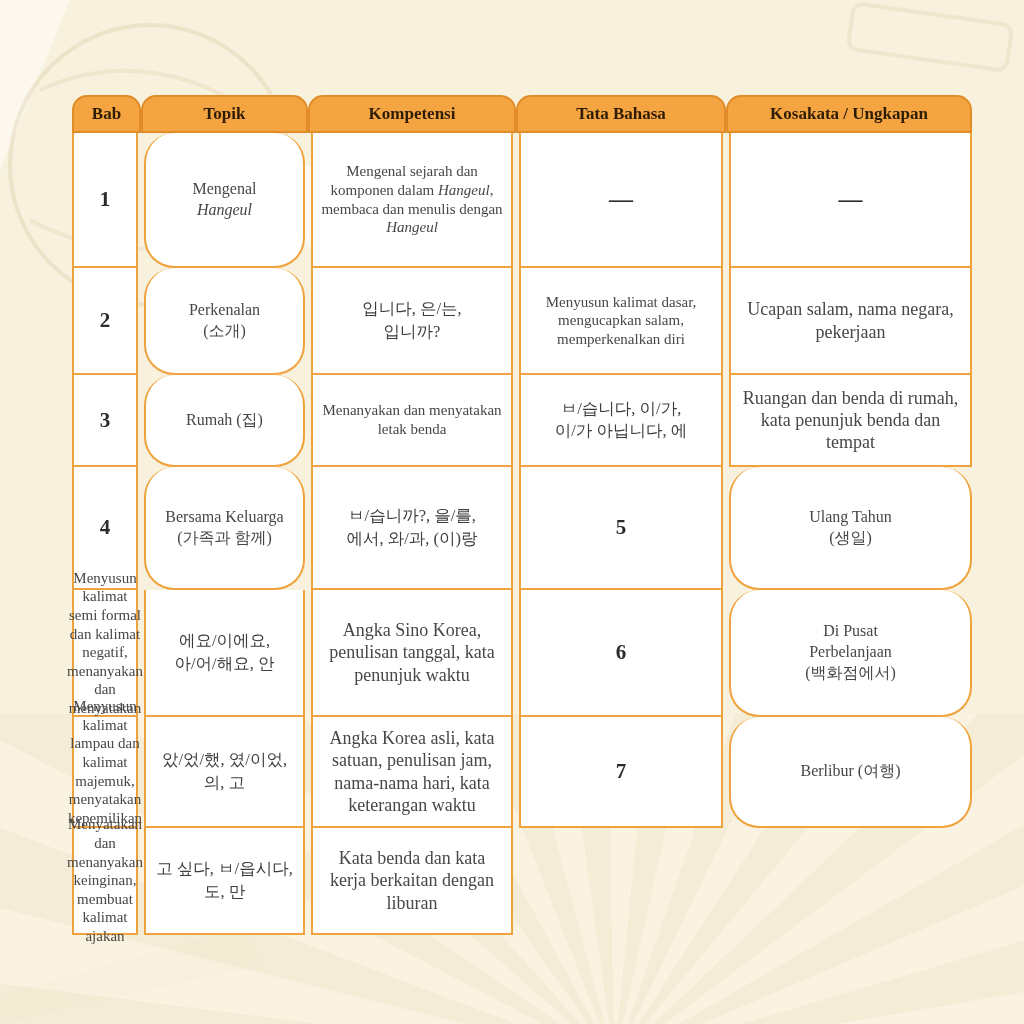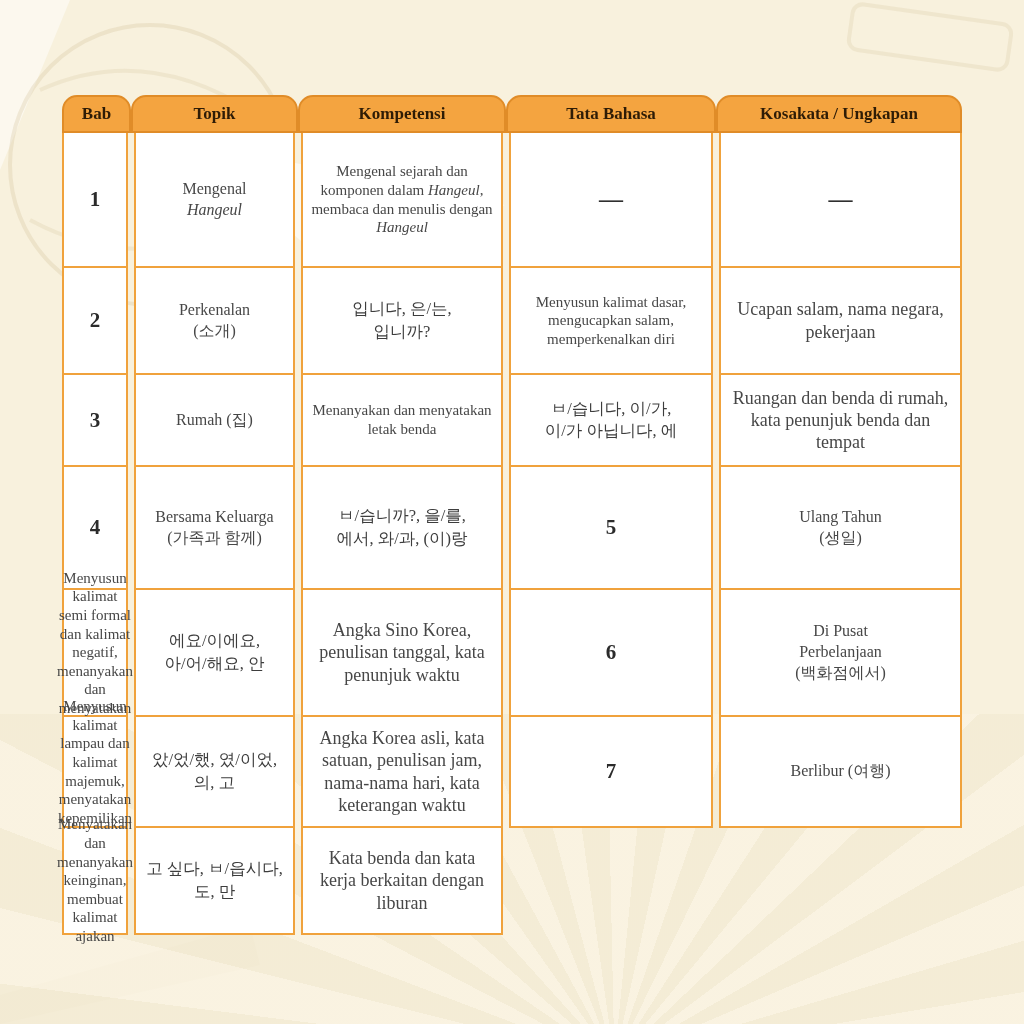--- a/index.html
+++ b/index.html
@@ -11,21 +11,21 @@
   
   .sunburst{
     position:absolute;left:0;right:0;bottom:0;height:310px;
     background:repeating-conic-gradient(from 250deg at 60% 112%,
       #faf3e2 0deg 6.8deg,#f3ebd4 6.8deg 13.6deg);
     opacity:.8;
   }
   .doodles{position:absolute;inset:0;pointer-events:none;}
   
   .table-wrap{
-    position:absolute;left:62px;top:95px;width:737px;
+    position:absolute;left:72px;top:95px;width:737px;
     display:grid;
     grid-template-columns:66px 161px 202px 204px 243px;
     grid-template-rows:38px 135px 107px 92px 123px 127px 111px 107px;
     column-gap:6px;row-gap:0;
   }
   .tab-header{
     background:#f4a440;
     border:2px solid #e08c28;
     border-radius:15px 15px 0 0;
     margin:0 -3px;
@@ -42,21 +42,21 @@
     border-right:2px solid #f0a23c;
     border-bottom:2px solid #f0a23c;
     box-sizing:border-box;
     display:flex;align-items:center;justify-content:center;
     text-align:center;
     padding:6px 7px;
     font-size:15px;line-height:1.24;color:#474747;
     z-index:1;
   }
   .cell.col0{font-weight:bold;font-size:21px;color:#2b2b2b;}
-  .cell.col1{font-size:16px;line-height:1.3;}
+  .cell.col1{font-size:16px;line-height:1.3;border-radius:30px;}
   .cell.col3{font-size:16.5px;color:#3d3d3d;line-height:1.35;}
   .cell.col4{font-size:18px;}
   .cell.dash{font-size:24px;font-weight:bold;color:#2f2f2f;}
 </style>
 </head>
 <body>
 
 <svg class="doodles" width="1024" height="1024" viewBox="0 0 1024 1024">
   <polygon points="0,0 70,0 0,170" fill="rgba(255,255,255,0.5)"></polygon>
   <circle cx="150" cy="165" r="140" fill="none" stroke="rgba(210,192,150,0.28)" stroke-width="4"></circle>

